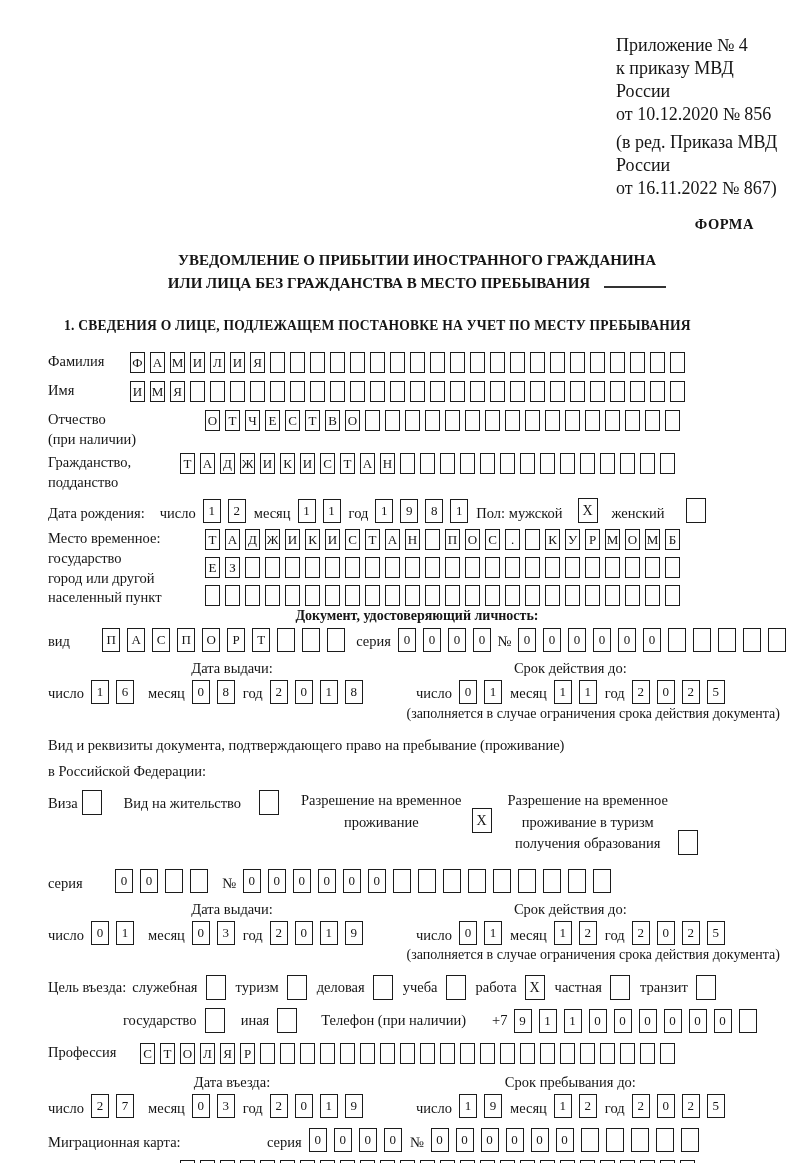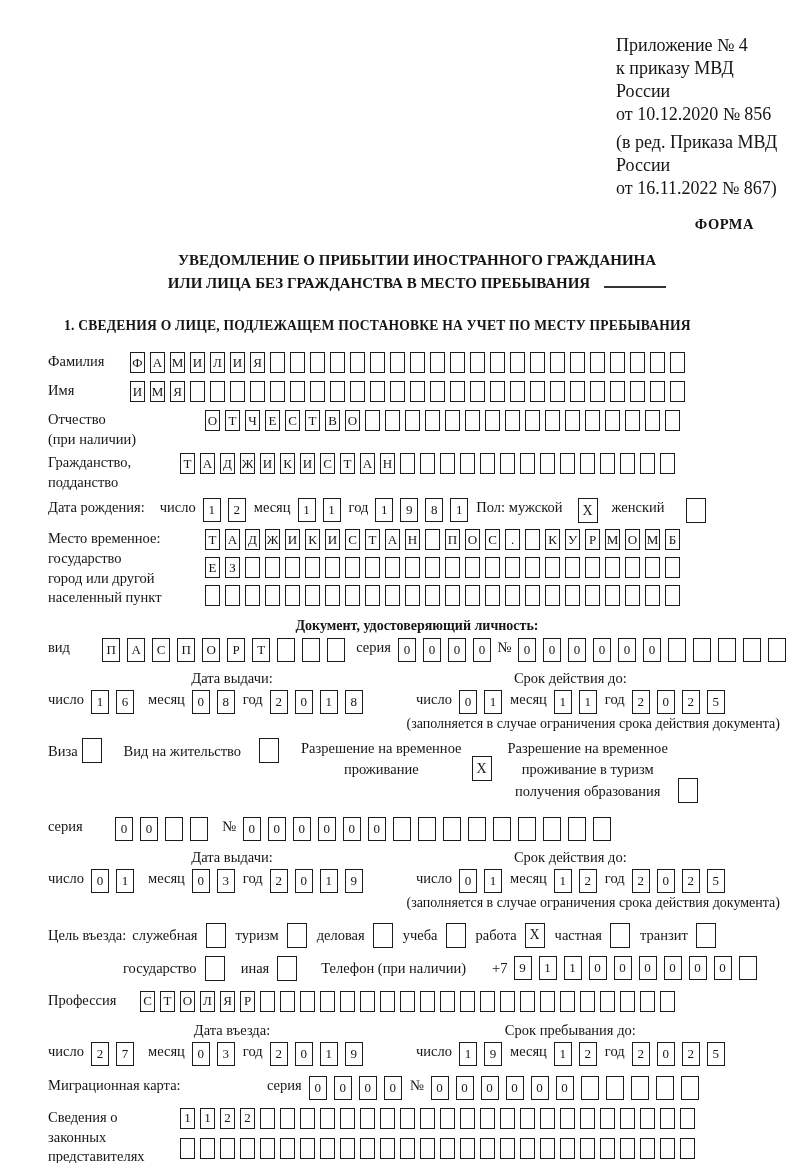--- a/index.html
+++ b/index.html
@@ -35,25 +35,25 @@
   .cells.date { gap:7px; }
   .cells.date .cell { width:18px; height:24px; }
   .checkbox {
     width:20px; height:25px; border:1.5px solid #1c1c1c; background:#fff;
     display:inline-flex; align-items:center; justify-content:center;
     font-size:14px; flex:0 0 auto;
   }
   .stack { display:flex; flex-direction:column; gap:7px; }
 
   
-  .inline { display:flex; align-items:flex-start; }
+  .inline { display:flex; align-items:flex-end; }
   .inline .lbl { margin-right:7px; }
   .gap8 { width:8px; } .gap14 { width:14px; }
 
-  .center-bold { text-align:center; font-weight:bold; font-size:14px; margin-top:10px; }
+  .center-bold { text-align:center; font-weight:bold; font-size:14px; }
 
   .dates-row { display:flex; margin-top:8px; }
   .dateblock { }
   .dateblock .dhead { font-size:14.5px; text-align:center; margin-bottom:3px; }
   .note { font-size:14px; text-align:right; padding-right:6px; margin-top:2px; }
   .para { font-size:14.5px; margin-top:10px; line-height:1.8; }
 
   .visa-row { display:flex; align-items:flex-start; margin-top:6px; }
   .visa-opt { display:flex; align-items:flex-end; }
   .visa-opt .optlbl { font-size:14.5px; text-align:center; line-height:1.5; }
@@ -426,20 +426,24 @@
             <span class="cell">2</span>
             <span class="cell">0</span>
             <span class="cell">2</span>
             <span class="cell">5</span>
           </span>
       </div>
     </div>
   </div>
   <div class="note">(заполняется в случае ограничения срока действия документа)</div>
 
+  <div class="para">
+    <div>Вид и реквизиты документа, подтверждающего право на пребывание (проживание)</div>
+    <div>в Российской Федерации:</div>
+  </div>
 
   <div class="visa-row">
     <div class="visa-opt">
       <span class="optlbl">Виза</span>
       <span class="checkbox" style="margin-left:4px;"></span>
     </div>
     <div class="visa-opt" style="margin-left:22px;">
       <span class="optlbl">Вид на жительство</span>
       <span class="checkbox" style="margin-left:18px;"></span>
     </div>

